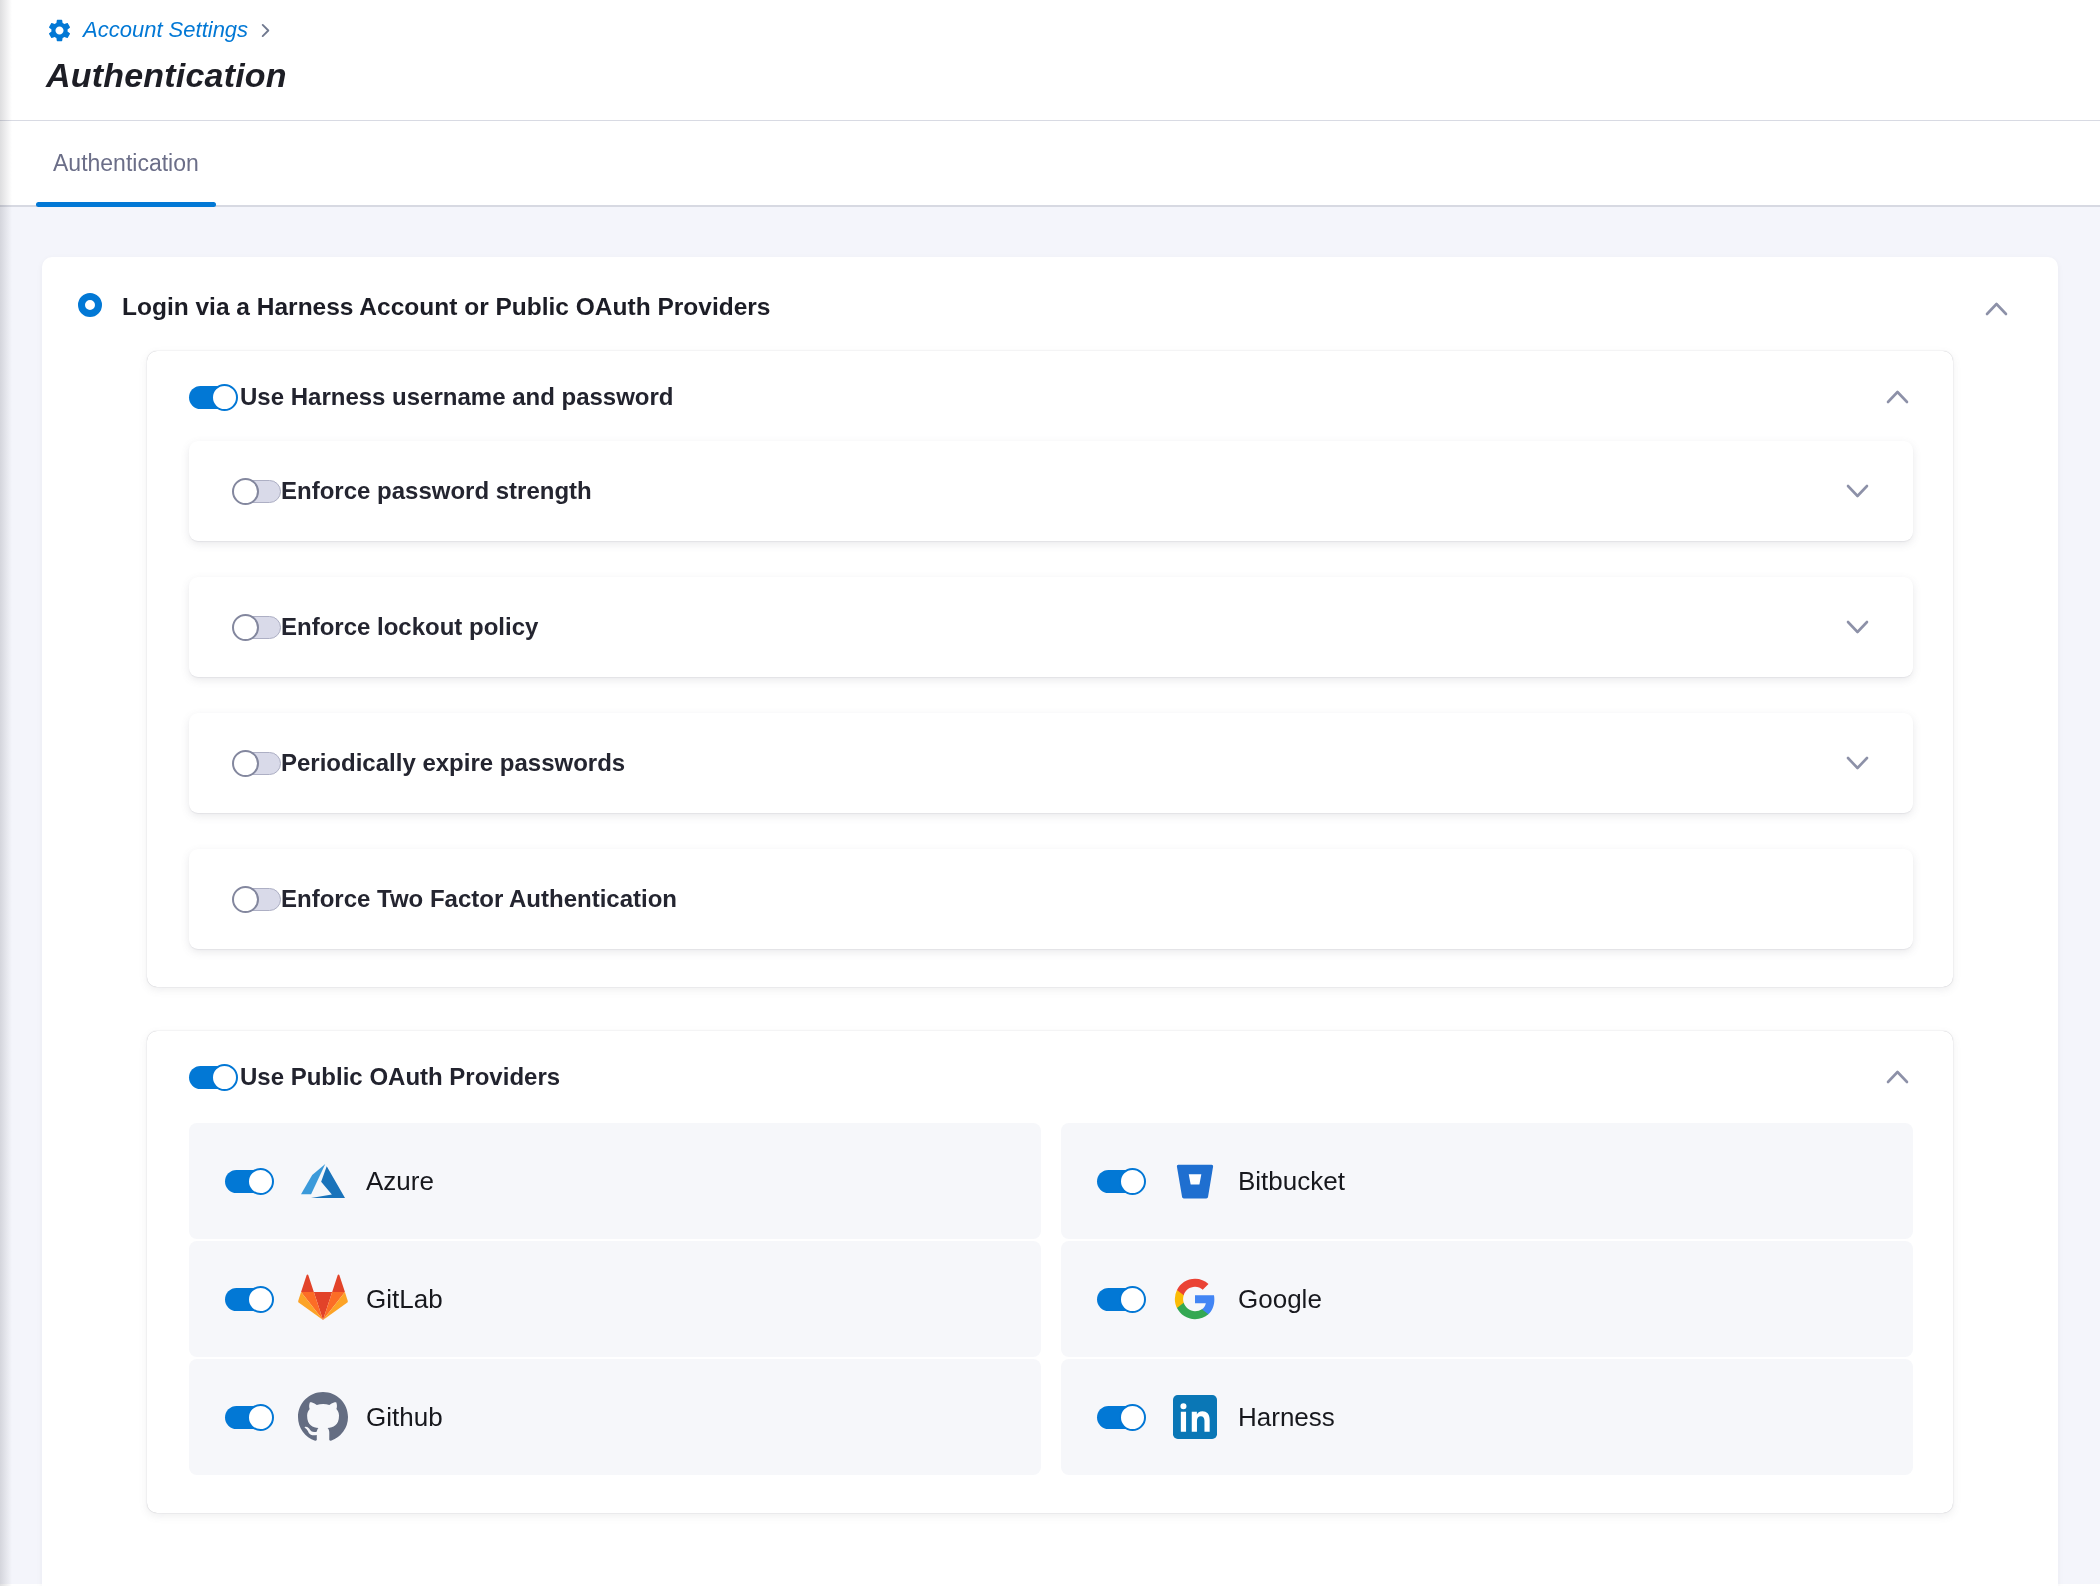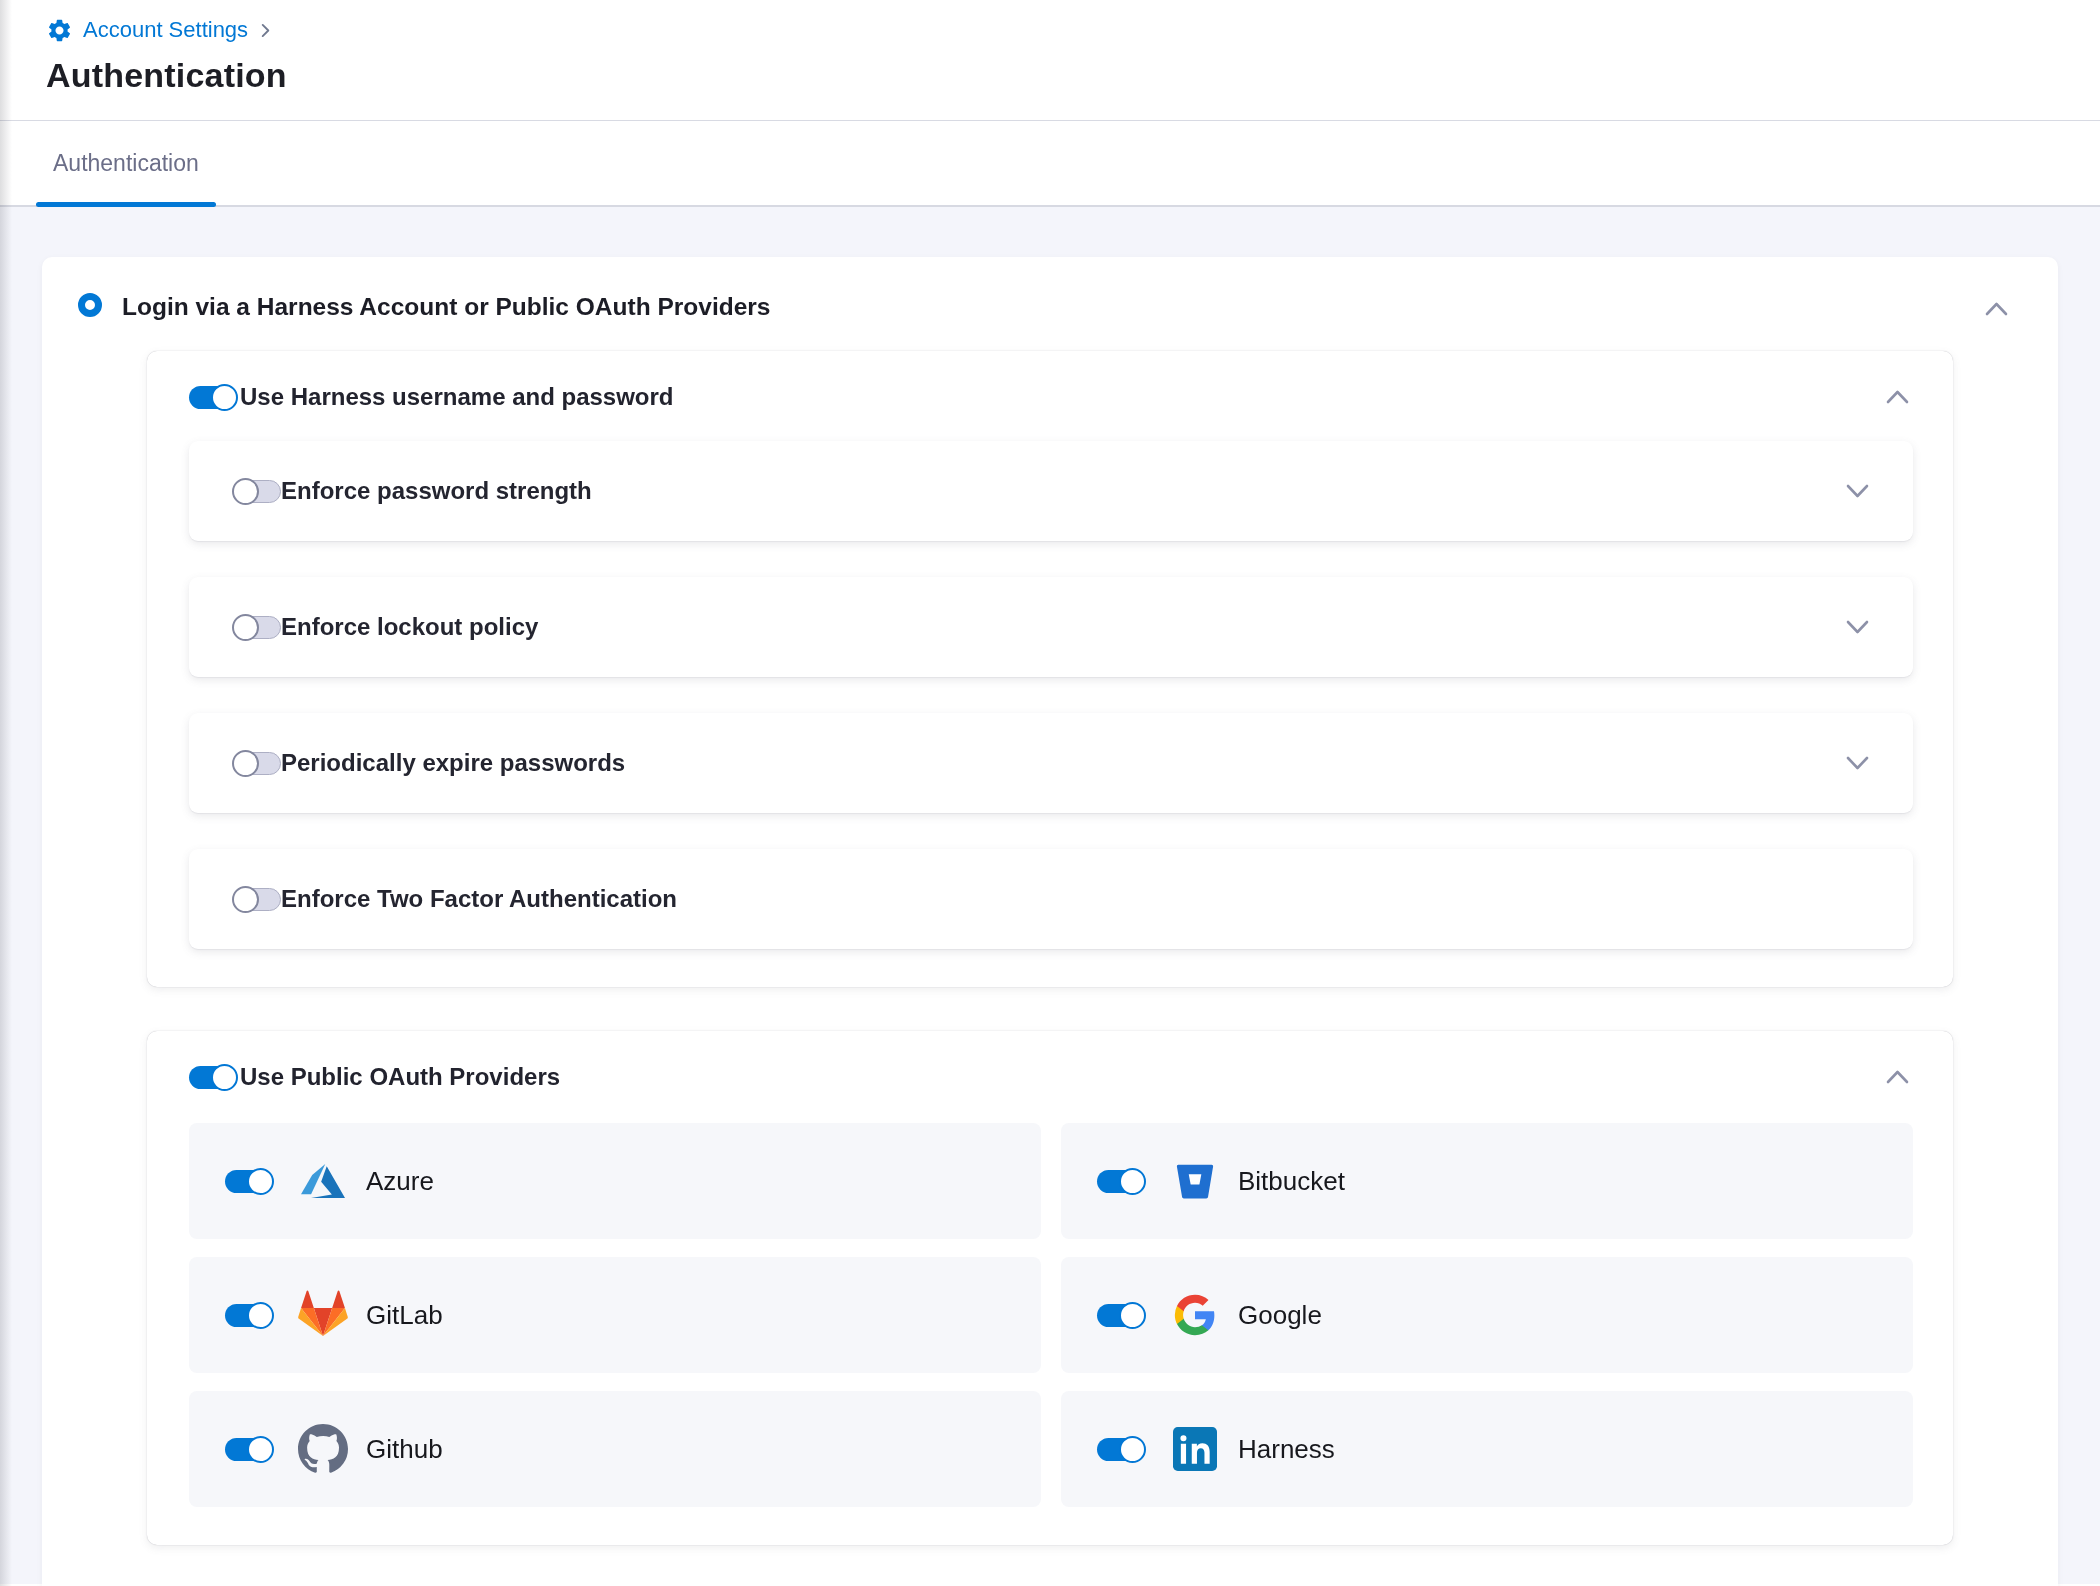--- a/index.html
+++ b/index.html
@@ -5,21 +5,21 @@
   * { margin:0; padding:0; box-sizing:border-box; }
   html,body { width:2100px; height:1586px; overflow:hidden;
     font-family:"Liberation Sans","DejaVu Sans",sans-serif; background:#ffffff; }
   body { position:relative; }
 
   
   .left-shade { position:absolute; left:0; top:0; bottom:0; width:12px;
     background:linear-gradient(to right, rgba(30,31,42,.15), rgba(30,31,42,0)); z-index:50; pointer-events:none; }
 
   
-  .page-header { padding:12px 0 0 46px; height:121px; border-bottom:1px solid #d8dae3; background:#fff; }
+  .page-header { padding:12px 0 0 46px; height:121px; border-bottom:1px solid #d8dae3; background:#fff;font-style:italic; }
   .crumb-row { display:flex; align-items:center; gap:10px; height:36px; }
   .crumb-row svg.gear { width:27px; height:27px; flex:0 0 auto; }
   .crumb-link { color:#0278d5; font-size:22px; font-weight:500; text-decoration:none; cursor:pointer; }
   .crumb-sep svg { width:15px; height:15px; display:block; }
   h1.page-title { margin-top:8px; font-size:34px; font-weight:800; color:#1d1e25; letter-spacing:.2px; }
 
   
   .tabbar { height:86px; background:#fff; border-bottom:2px solid #d7d9e2; position:relative; }
   .tab { position:absolute; left:53px; top:0; height:100%; display:flex; align-items:center; cursor:pointer; }
   .tab-label { font-size:23px; color:#6b6e88; }
@@ -57,21 +57,21 @@
   .toggle.off .knob { left:-3px; top:-3px; border:2.5px solid #83879e; }
 
   .subrows { margin:28px 40px 0 42px; display:flex; flex-direction:column; gap:36px; }
   .subrow { height:100px; background:#fff; border-radius:9px; display:flex; align-items:center;
     padding:0 40px 0 45px;
     box-shadow:0 1px 1px rgba(40,41,61,.06), 0 3px 9px rgba(96,97,112,.14); }
   .subrow-label { font-size:24px; font-weight:600; color:#242530; }
 
   
   .provider-grid { margin:30px 40px 0 42px; display:grid; grid-template-columns:1fr 1fr;
-    gap:18px 20px;text-align:center; }
+    gap:2px 20px;text-align:center; }
   .provider { background:#f6f7fa; border-radius:8px; height:116px; display:flex;
     align-items:center; padding-left:36px; }
   .provider .icon-box { width:54px; height:54px; margin-left:24px; display:flex;
     align-items:center; justify-content:center; flex:0 0 auto; }
   .provider .icon-box svg { width:50px; height:50px; }
   .provider .icon-box svg.small { width:44px; height:44px; }
   .provider-name { margin-left:16px; font-size:26px; color:#17181d; }
 </style>
 </head>
 <body>

